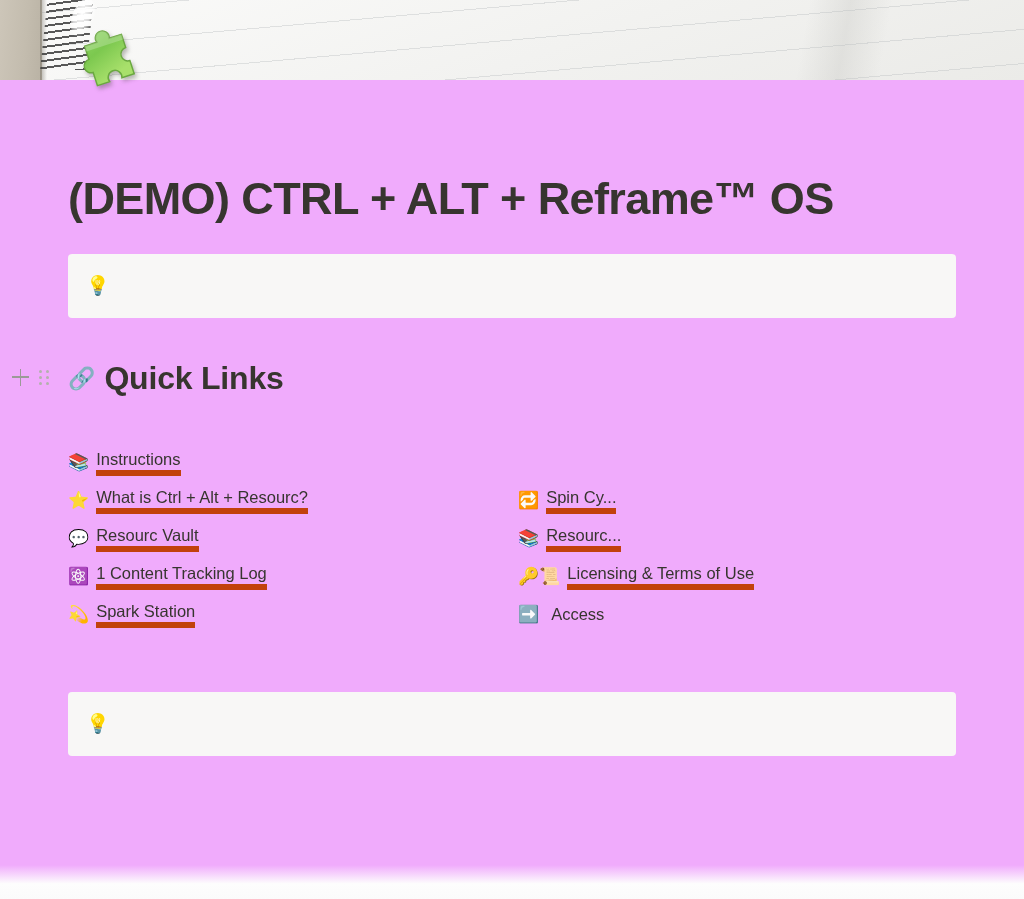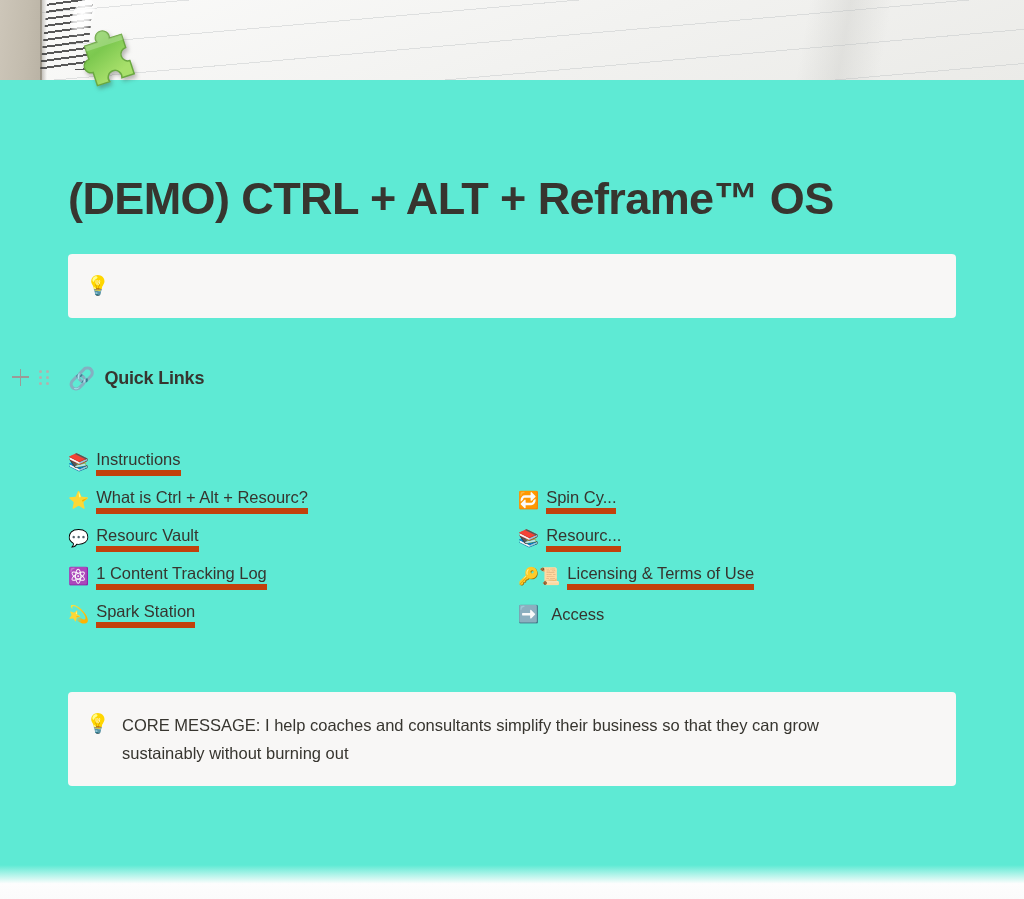--- a/index.html
+++ b/index.html
@@ -15,21 +15,21 @@
   body {
     font-family: "Liberation Sans", sans-serif;
     color: #37352f;
     -webkit-font-smoothing: antialiased;
   }
 
   .page {
     position: relative;
     width: 1024px;
     height: 899px;
-    background: #5eead4;
+    background: #f0abfc;
   }
 
   
   .cover {
     position: absolute;
     top: 0; left: 0;
     width: 1024px;
     height: 80px;
     overflow: hidden;
     background: #f4f4f2;
@@ -174,21 +174,21 @@
   .drag-icon span { width:3px; height:3px; background:#b3b1ad; border-radius:50%; }
 
   .heading-inner {
     margin-left: 68px;
     display: flex;
     align-items: center;
     gap: 9px;
   }
   .heading-emoji { font-size: 22px; line-height: 1; }
   .heading-text {
-    font-size: 18px;
+    font-size: 32px;
     font-weight: 700;
     letter-spacing: -0.2px;
     color: #37352f;
   }
 
   
   .columns {
     display: flex;
     margin: 46px 0 0 68px;
     width: 880px;
@@ -340,19 +340,18 @@
         <div class="link-row">
           <span class="link-emoji">➡️</span>
           <span class="plain-text">Access</span>
         </div>
 
       </div>
     </div>
 
     <div class="callout" style="margin-top:58px;">
       <div class="callout-icon">💡</div>
-      <div class="callout-text">CORE MESSAGE: I help coaches and consultants simplify their business so that they can grow sustainably without burning out</div>
     </div>
 
   </div>
 
   <div class="bottom-fade"></div>
 </div>
 
 </body></html>

